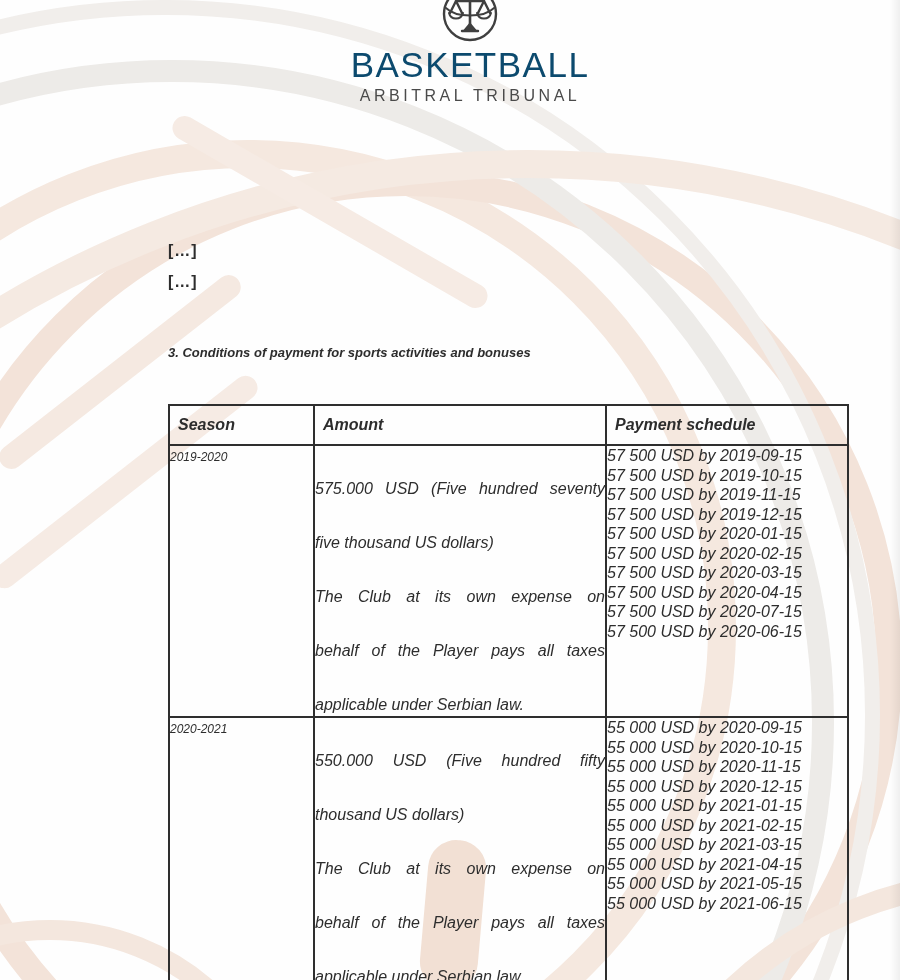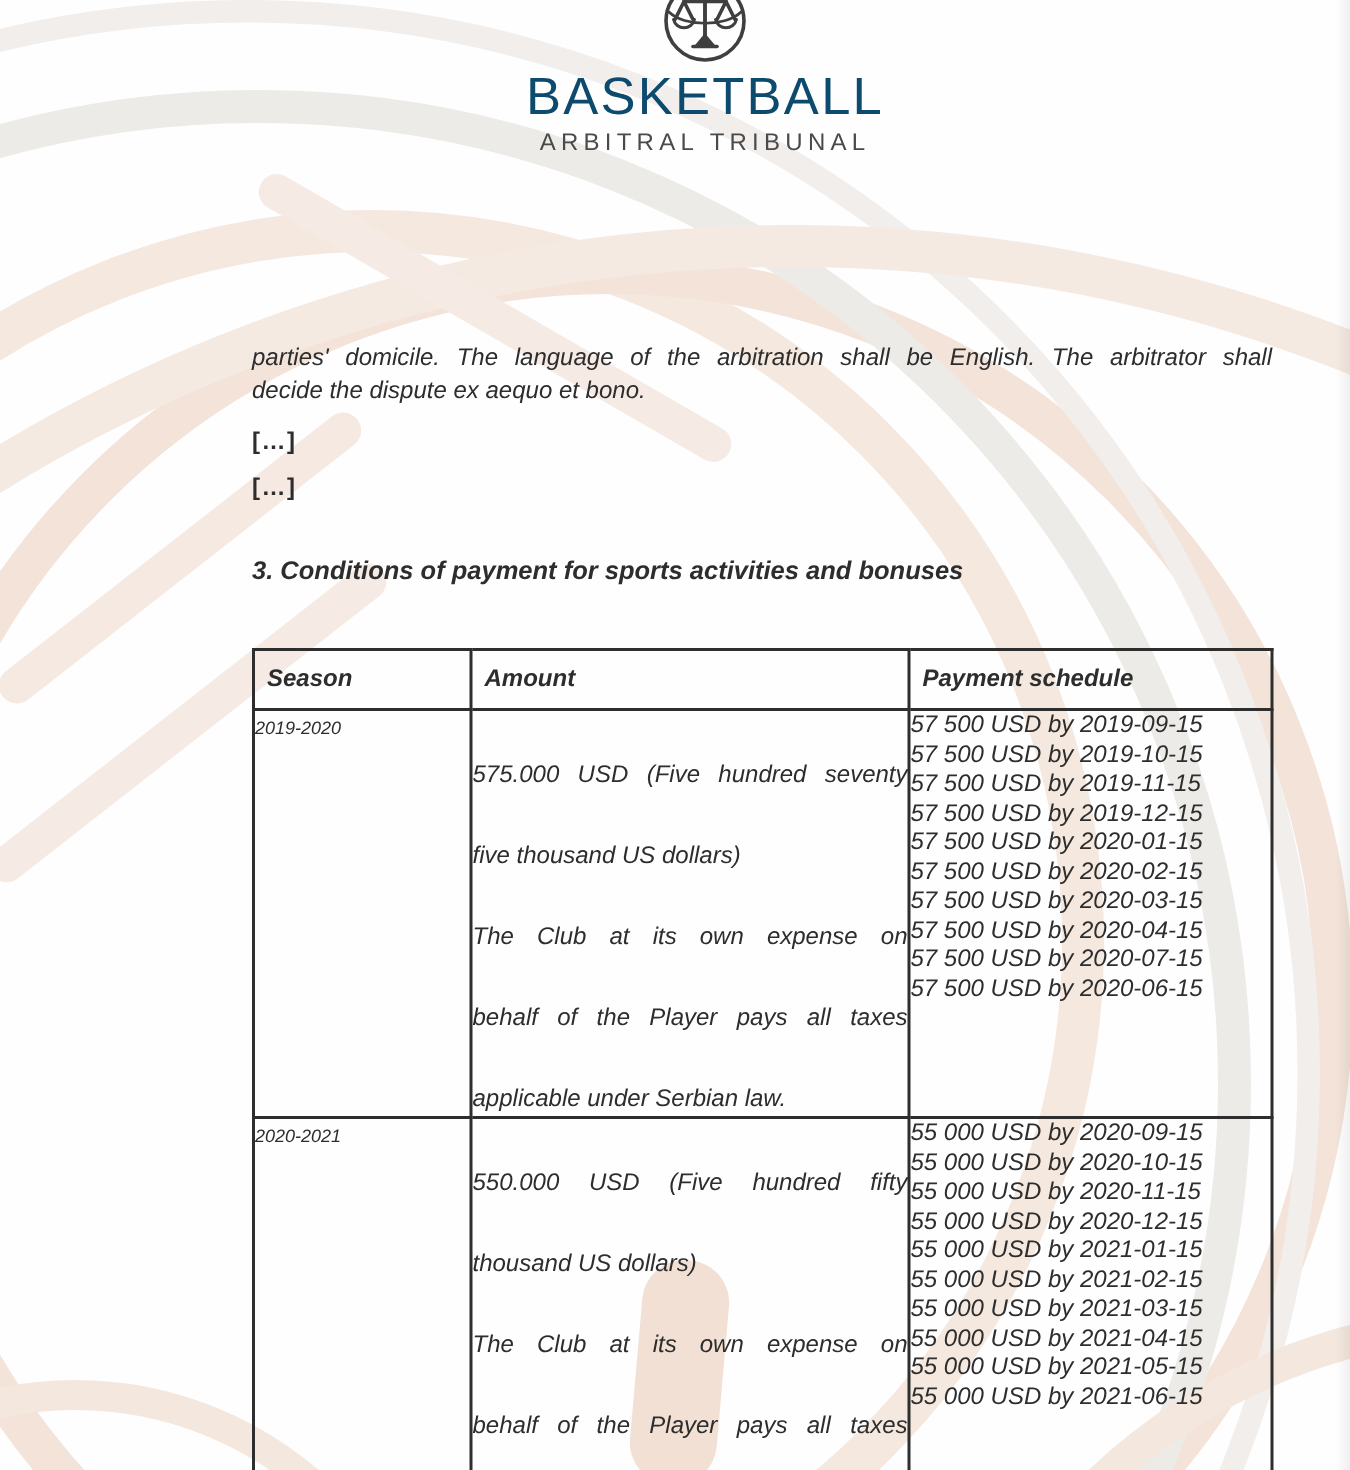--- a/index.html
+++ b/index.html
@@ -22,21 +22,21 @@
   .logo-title{font-size:35px;line-height:38px;letter-spacing:1.5px;color:#0c4a6e;margin-top:2px;font-weight:400;}
   .logo-subtitle{font-size:16px;line-height:16px;letter-spacing:3.5px;color:#4a4a4a;margin-top:4px;}
   
   .content{position:absolute;left:168px;top:228px;width:680px;z-index:1;
     font-style:italic;font-size:16px;line-height:22px;color:#2d2d2d;}
   .par-line{line-height:22px;}
   .stretch{text-align:justify;text-align-last:justify;}
   .ellipsis{margin-top:12px;font-style:normal;font-weight:bold;letter-spacing:1px;line-height:22px;}
   .ellipsis.e2{margin-top:9px;}
   .annex-heading{margin-top:46px;text-align:center;font-weight:bold;font-size:17.5px;line-height:22px;}
-  .section-heading{margin-top:33px;font-weight:bold;font-size:17px;line-height:22px;}
+  .section-heading{margin-top:49px;font-weight:bold;font-size:13px;line-height:22px;}
   
   .pay-table{border-collapse:collapse;margin-top:40px;width:679px;table-layout:fixed;}
   .pay-table th,.pay-table td{border:2px solid #2e2e2e;vertical-align:top;padding:0;}
   .pay-table th{height:38px;vertical-align:middle;text-align:left;padding-left:8px;
     font-size:16px;font-weight:bold;font-style:italic;}
   tr.row-1 td{height:195px;}
   tr.row-2 td{height:206px;}
   .season-cell{padding:9px 4px 0 8px;font-size:12px;}
   .amount-cell{padding:40px 12px 0 10px;font-size:16px;}
   .amt-line{line-height:22px;margin-top:32px;}
@@ -76,24 +76,20 @@
       <path d="M37 29 A7.2 7.2 0 0 0 51 29" stroke-width="2"></path>
       <path d="M30 40 L25 46 L35 46 Z" fill="#3f3f3f"></path>
       <path d="M22 47 L38 47"></path>
     </svg>
     <div class="logo-title">BASKETBALL</div>
     <div class="logo-subtitle">ARBITRAL TRIBUNAL</div>
   </header>
 
   <main class="content">
 
-    <div class="par">
-      <div class="par-line stretch">parties' domicile. The language of the arbitration shall be English. The arbitrator shall</div>
-      <div class="par-line">decide the dispute ex aequo et bono.</div>
-    </div>
 
     <div class="ellipsis">[…]</div>
 
 
     <div class="ellipsis e2">[…]</div>
 
     <div class="section-heading">3. Conditions of payment for sports activities and bonuses</div>
 
     <table class="pay-table">
       <colgroup>

